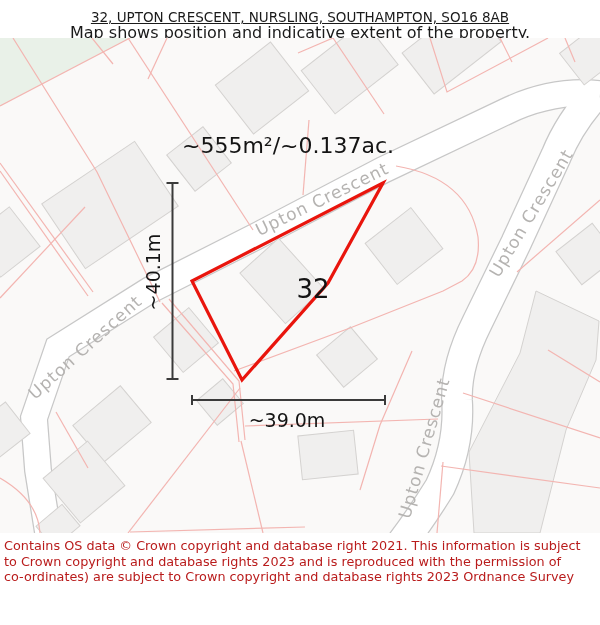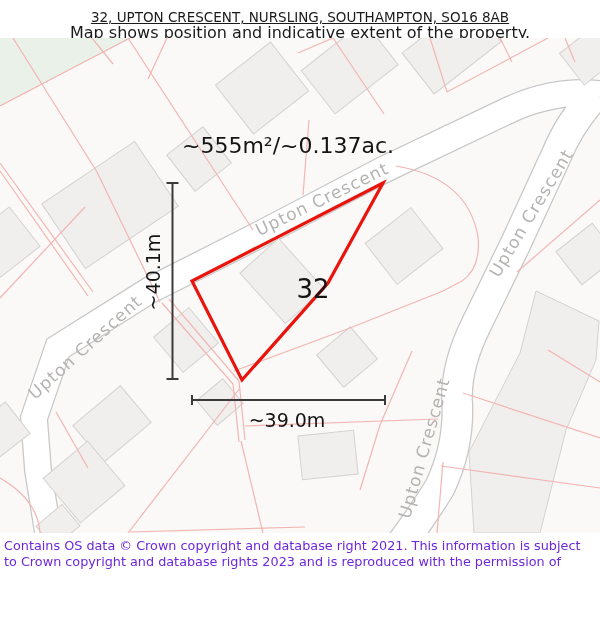--- a/index.html
+++ b/index.html
@@ -10,21 +10,21 @@
   }
   .title-block{
     position:absolute;top:0;left:0;width:600px;height:38px;
     background:#ffffff;text-align:center;color:#1a1a1a;
   }
   .title-line{font-size:13.5px;line-height:16px;padding-top:9px;white-space:nowrap;text-decoration:underline;}
   .subtitle-line{font-size:16px;line-height:15px;white-space:nowrap;}
   .map-wrap{position:absolute;top:38px;left:0;width:600px;height:495px;}
   .footer-block{
     position:absolute;top:533px;left:0;width:600px;height:92px;
-    background:#ffffff;color:#6d28d9;padding:5px 0 0 4px;box-sizing:border-box;
+    background:#ffffff;color:#b91c1c;padding:5px 0 0 4px;box-sizing:border-box;
   }
   .footer-line{font-size:12.8px;line-height:15.6px;white-space:nowrap;}
   svg text{font-family:"DejaVu Sans","Liberation Sans",sans-serif;}
   .map-label{fill:#141414;}
   .road-label{fill:#b5b3b1;letter-spacing:1px;font-size:17px;}
   .dim{stroke:#3a3a3a;stroke-width:2;}
   .pink{stroke:#f3b5b1;stroke-width:1.2;fill:none;}
   .casing{stroke:#c7c7c7;fill:none;}
   .roadfill{stroke:#ffffff;fill:none;}
   .bld{fill:#f0efee;stroke:#d4d2d0;stroke-width:1;}
@@ -128,13 +128,14 @@
   </g>
 
   <text class="map-label" x="288" y="153" font-size="22" text-anchor="middle">~555m²/~0.137ac.</text>
   <text class="map-label" x="313" y="298" font-size="26" text-anchor="middle">32</text>
 </svg>
 </div>
 
 <div class="footer-block">
   <div class="footer-line">Contains OS data © Crown copyright and database right 2021. This information is subject</div>
   <div class="footer-line">to Crown copyright and database rights 2023 and is reproduced with the permission of</div>
+  <div class="footer-line">co-ordinates) are subject to Crown copyright and database rights 2023 Ordnance Survey</div>
 </div>
 
 </body></html>

